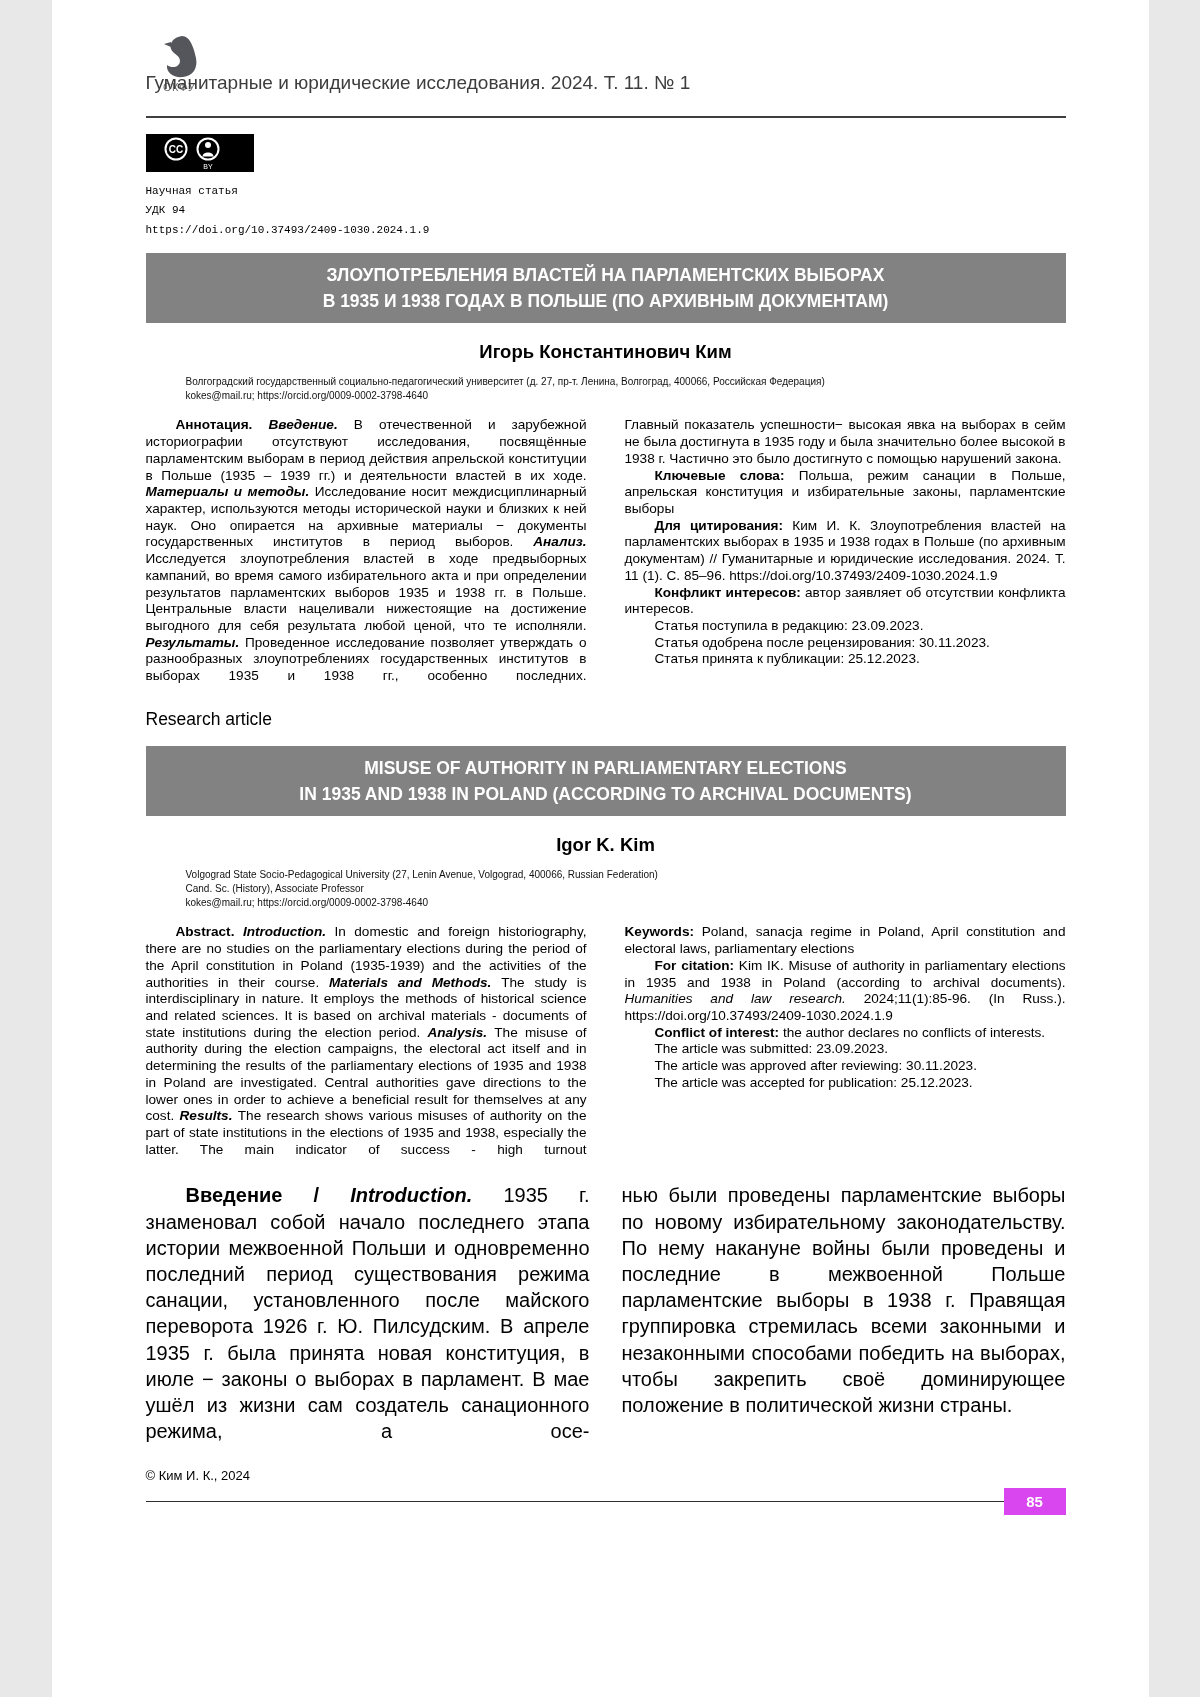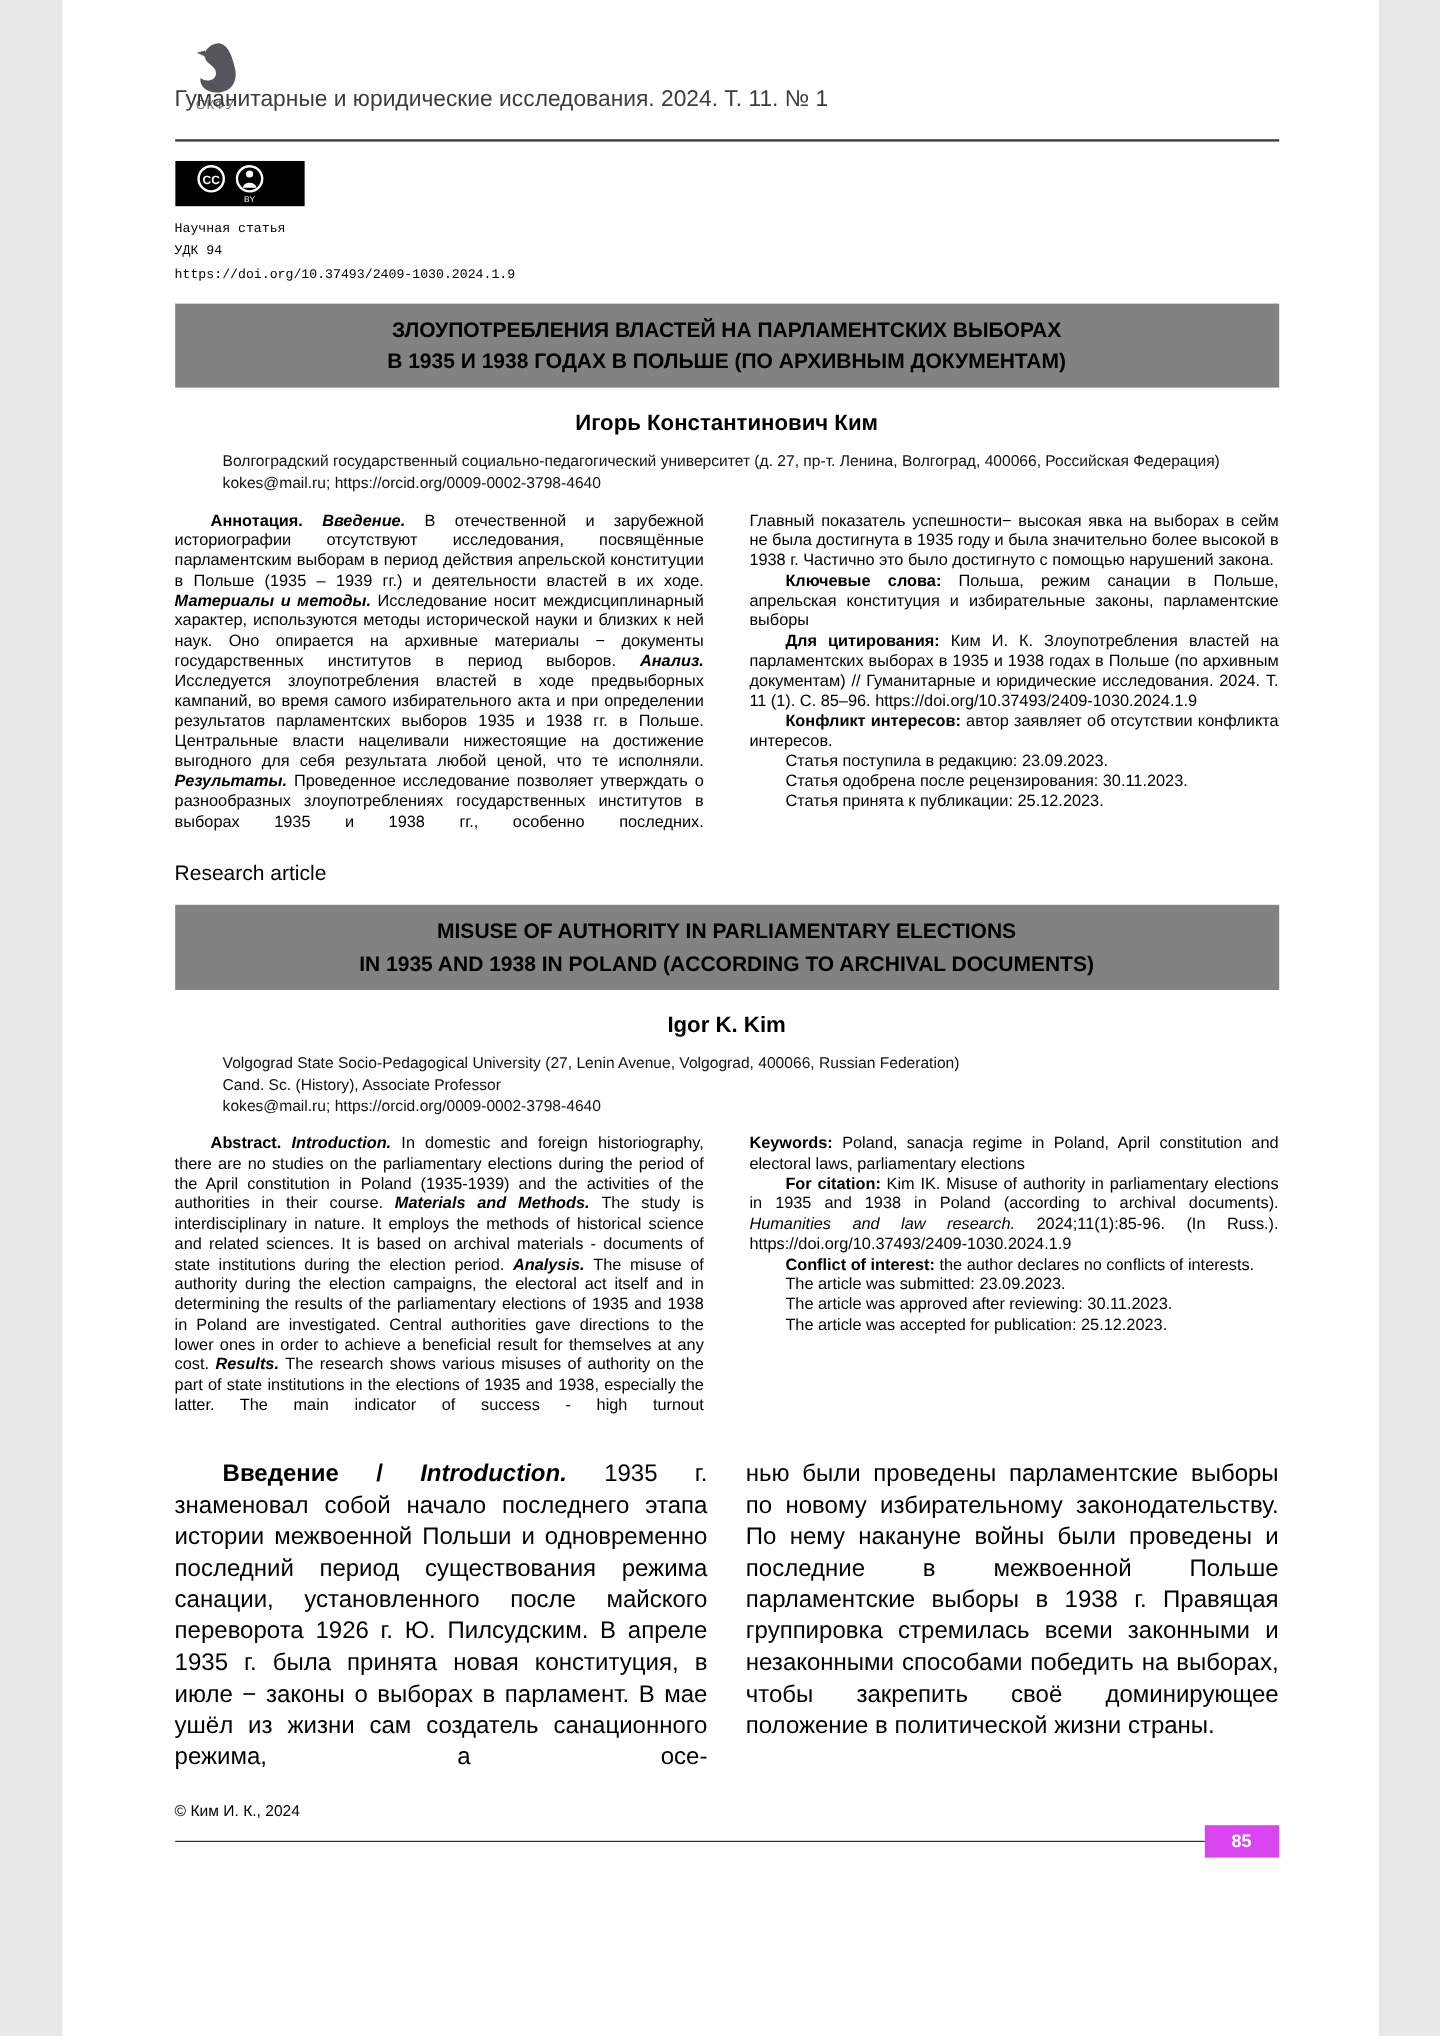--- a/index.html
+++ b/index.html
@@ -18,38 +18,38 @@
   .journal-title { position: absolute; left: 0; right: 0; top: 72px; 
     font-size: 19px; color: #3d3d3d; }
 
   
   .cc { margin-top: 16px; line-height: 0; }
   .meta-line { font-size: 11px; line-height: 1.3; font-family: Liberation Mono, monospace; }
   .meta-line.first { margin-top: 12px; }
   .meta-line + .meta-line { margin-top: 5px; }
 
   
-  .banner { margin-top: 16px; background: #828282; color: #000000; font-weight: bold;
+  .banner { margin-top: 16px; background: #828282; color: #ffffff; font-weight: bold;
     font-size: 17.5px; text-align: center; padding: 9px 16px; line-height: 1.5; }
 
   .author { text-align: center; font-weight: bold; font-size: 18.5px; margin-top: 18px; }
 
-  .affil { margin-top: 12px; padding-left: 40px; font-size: 13px; line-height: 1.4; color: #111; }
+  .affil { margin-top: 12px; padding-left: 40px; font-size: 10px; line-height: 1.4; color: #111; }
 
   
   .cols { display: flex; gap: 38px; margin-top: 14px; }
   .col { flex: 1; text-align: justify; font-size: 13.6px; line-height: 1.23; }
   .col p { margin: 0; text-indent: 30px; }
   .col.cont p:first-child { text-indent: 0; }
   .jlast { text-align-last: justify; }
 
   .research-label { margin-top: 24px; font-size: 17.5px; }
 
   
-  .body-cols { display: flex; gap: 32px; margin-top: 36px; }
+  .body-cols { display: flex; gap: 32px; margin-top: 24px; }
   .bcol { flex: 1; text-align: justify; font-size: 20px; line-height: 1.31; }
   .bcol p { margin: 0; text-indent: 40px; }
   .bcol.cont p:first-child { text-indent: 0; }
 
   
   .footer { margin-top: 24px; }
   .copyright { font-size: 13px; margin-bottom: 5px; }
   .rule-row { display: flex; align-items: center; }
   .rule { flex: 1; border-top: 1.5px solid #2f2f2f; height: 0; }
   .pagenum { width: 62px; height: 27px; background: #d946ef; color: #fff; font-weight: bold;

